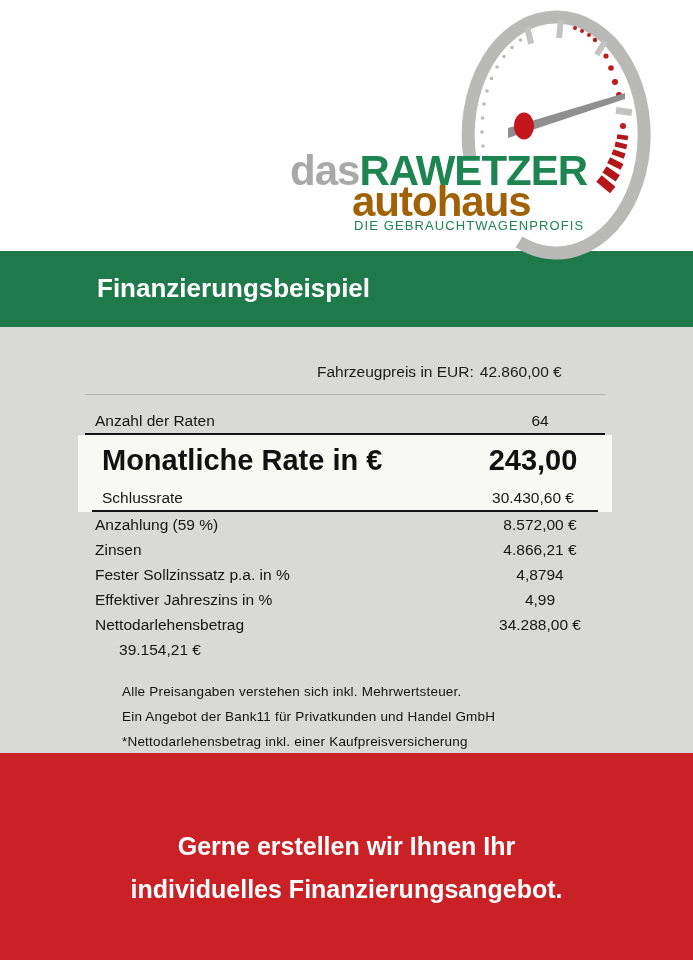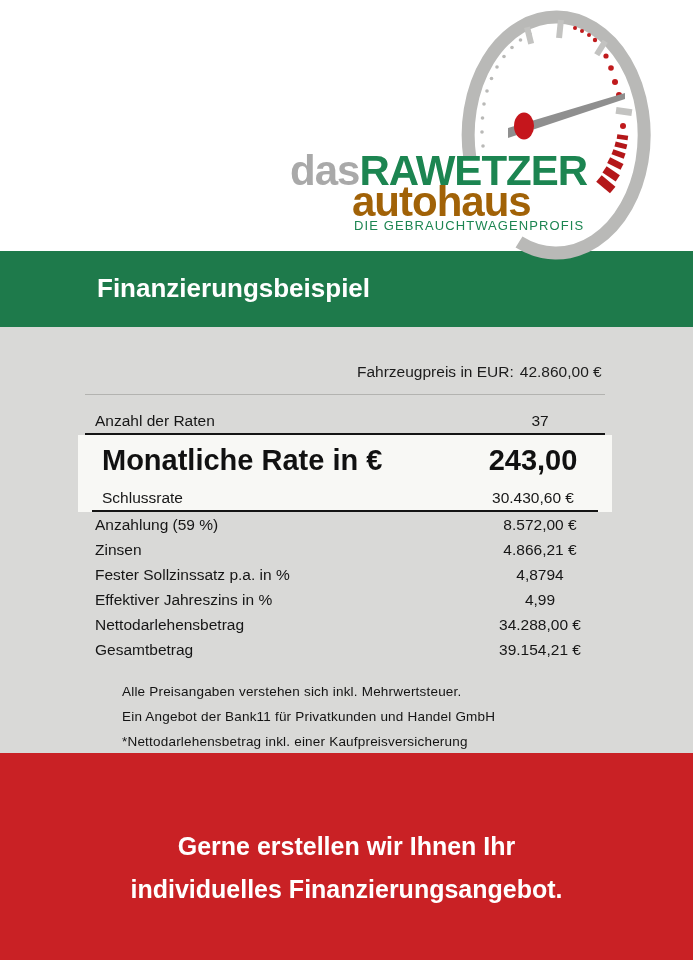--- a/index.html
+++ b/index.html
@@ -21,21 +21,21 @@
   .banner{
     position:absolute;left:0;top:251px;width:693px;height:76px;z-index:1;
   }
   .banner-title{
     position:absolute;left:97px;top:22px;
     font-size:26px;font-weight:bold;color:#ffffff;letter-spacing:0px;
   }
   
   .body-area{position:absolute;left:0;top:316px;width:693px;height:437px;}
   .price-line{
-    position:absolute;left:317px;top:47px;font-size:15.5px;color:#1c1c1c;white-space:nowrap;margin-left:40px;
+    position:absolute;left:317px;top:47px;font-size:15.5px;color:#1c1c1c;white-space:nowrap;
   }
   .price-line .lbl{margin-right:6px;}
   
   .fin-table{position:absolute;left:85px;top:78px;width:520px;}
   .table-topline{height:1px;background:#b3b3b0;margin-bottom:13px;}
   .trow{display:flex;align-items:baseline;padding:4px 0 3px 10px;}
   .tlabel{flex:1;font-size:15.5px;color:#161616;}
   .tvalue{width:130px;text-align:center;font-size:15.5px;color:#161616;}
   .rule{height:2px;background:#141414;}
   .band{background:#f8f8f5;margin:0 -7px;padding:0 14px;}
@@ -127,21 +127,21 @@
 
     <div class="price-line">
       <span class="lbl">Fahrzeugpreis in EUR:</span><span>42.860,00 €</span>
     </div>
 
     <div class="fin-table">
       <div class="table-topline"></div>
 
       <div class="trow">
         <span class="tlabel">Anzahl der Raten</span>
-        <span class="tvalue">37</span>
+        <span class="tvalue">64</span>
       </div>
       <div class="rule"></div>
 
       <div class="band">
         <div class="trow big">
           <span class="tlabel">Monatliche Rate in €</span>
           <span class="tvalue">243,00</span>
         </div>
         <div class="trow">
           <span class="tlabel">Schlussrate</span>
@@ -164,21 +164,20 @@
       </div>
       <div class="trow">
         <span class="tlabel">Effektiver Jahreszins in %</span>
         <span class="tvalue">4,99</span>
       </div>
       <div class="trow">
         <span class="tlabel">Nettodarlehensbetrag</span>
         <span class="tvalue">34.288,00 €</span>
       </div>
       <div class="trow">
-        <span class="tlabel">Gesamtbetrag</span>
         <span class="tvalue">39.154,21 €</span>
       </div>
     </div>
 
     <div class="footnotes">
       <div class="footnote">Alle Preisangaben verstehen sich inkl. Mehrwertsteuer.</div>
       <div class="footnote">Ein Angebot der Bank11 für Privatkunden und Handel GmbH</div>
       <div class="footnote">*Nettodarlehensbetrag inkl. einer Kaufpreisversicherung</div>
     </div>
   </div>

